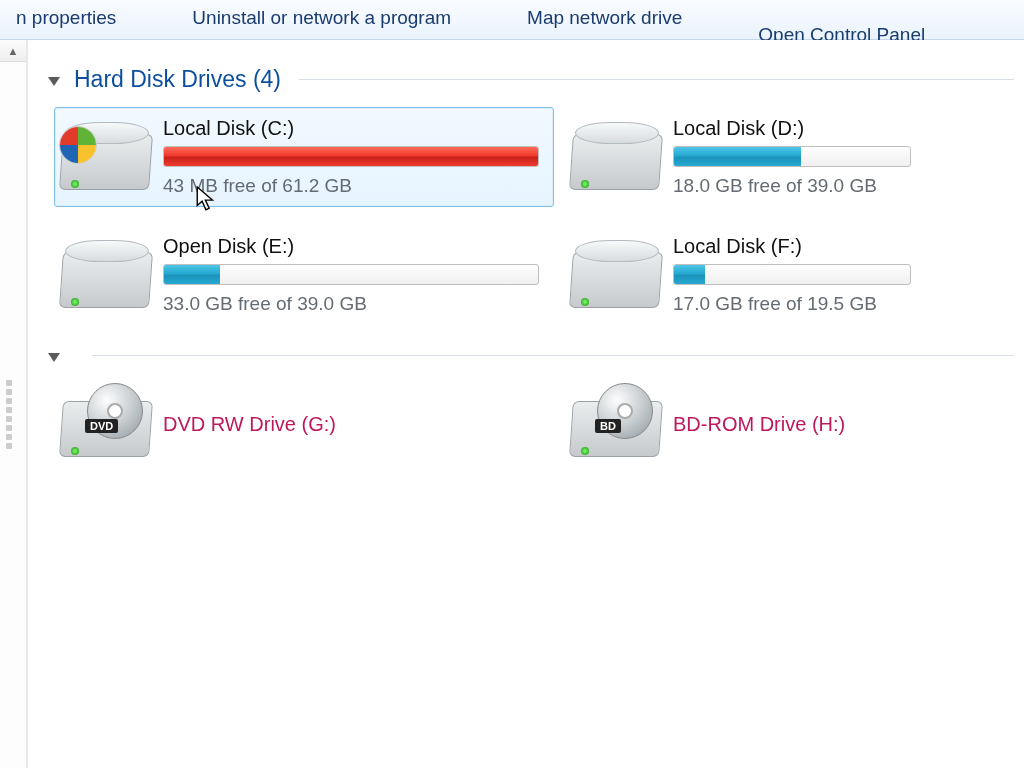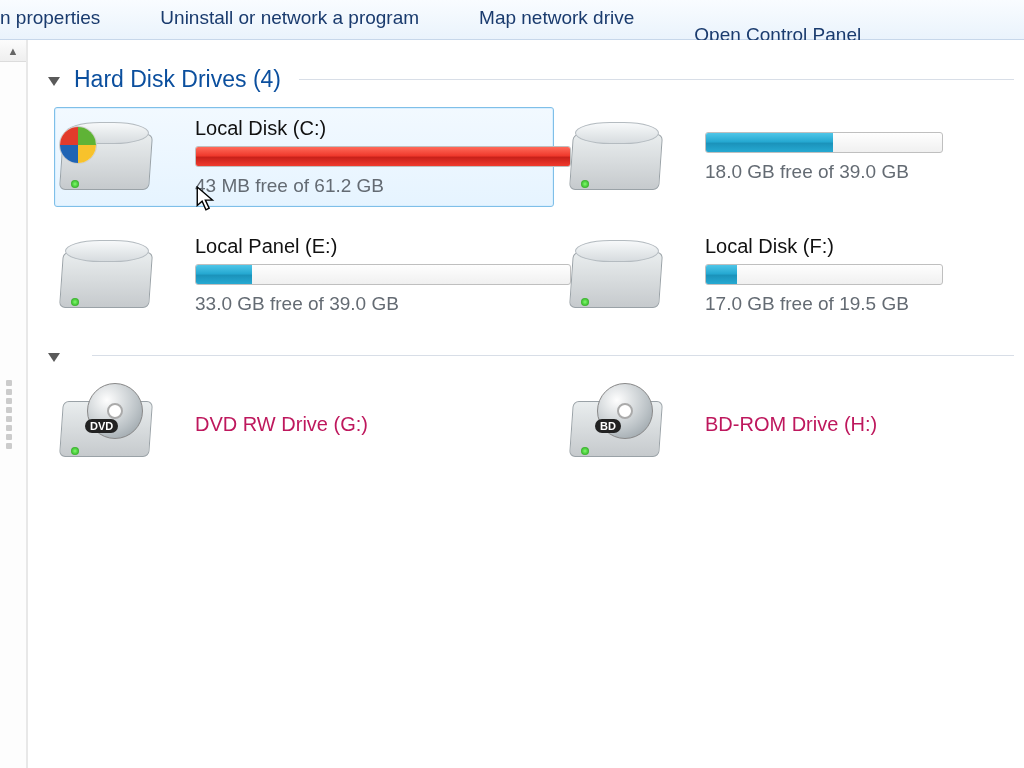--- a/index.html
+++ b/index.html
@@ -10,21 +10,22 @@
       background: linear-gradient(#f2f7fd, #eaf2fb);
       overflow: hidden;
     }
     .toolbar {
       height: 40px;
       background: linear-gradient(#f9fcff, #eaf3fc);
       border-bottom: 1px solid #c7d7ea;
       display: flex; align-items: center;
       font-size: 19px;
       color: #1a3b6e;
-      padding: 0 0 4px 0;
+      padding: 0 0 4px 16px;
+      gap: 16px;
     }
     .tb-item {
       white-space: nowrap;
       padding: 0 30px;
       cursor: default;
     }
     .tb-item.first { padding-left: 0; }
     .tb-item.last { padding-right: 0; margin-top: 34px; }
     .main {
       display: flex; height: calc(100% - 40px);
@@ -146,23 +147,23 @@
     .disc:after{
       content:""; position:absolute; left:50%; top:50%;
       width:12px;height:12px;border-radius:50%;
       background:#fff; border:2px solid #aaa;
       transform:translate(-50%,-50%);
     }
     .disc-label {
       position:absolute; left:24px; top:32px;
       background:#222; color:#fff;
       font-size:11px; font-weight:bold;
-      padding:1px 5px; border-radius:7px;
-    }
-    .drive-info { flex: 1; margin-left: 32px; }
+      padding:1px 5px; border-radius:2px;
+    }
+    .drive-info { flex: 1; }
     .drive-name {
       color: #111;
       font-size: 20px;
       margin-bottom: 6px;
     }
     .bar {
       width: 376px; height: 21px;
       background: linear-gradient(#fefefe, #f0f0f0);
       border: 1px solid #bfbfbf;
       border-radius: 3px;
@@ -247,35 +248,36 @@
         </div>
       </div>
 
       <div class="drive">
         <div class="drive-icon">
           <div class="hd-body"></div>
             <div class="hd-top"></div>
             <div class="hd-led"></div>
         </div>
         <div class="drive-info">
+          <div class="drive-name">Local Disk (D:)</div>
           <div class="bar narrow">
               <div class="bar-fill" style="width: 54%;"></div>
             </div>
           <div class="drive-free">18.0 GB free of 39.0 GB</div>
         </div>
       </div>
 
       <div class="drive">
         <div class="drive-icon">
           <div class="hd-body"></div>
             <div class="hd-top"></div>
             <div class="hd-led"></div>
         </div>
         <div class="drive-info">
-          <div class="drive-name">Local Panel (E:)</div>
+          <div class="drive-name">Open Disk (E:)</div>
           <div class="bar">
               <div class="bar-fill" style="width: 15%;"></div>
             </div>
           <div class="drive-free">33.0 GB free of 39.0 GB</div>
         </div>
       </div>
 
       <div class="drive">
         <div class="drive-icon">
           <div class="hd-body"></div>

